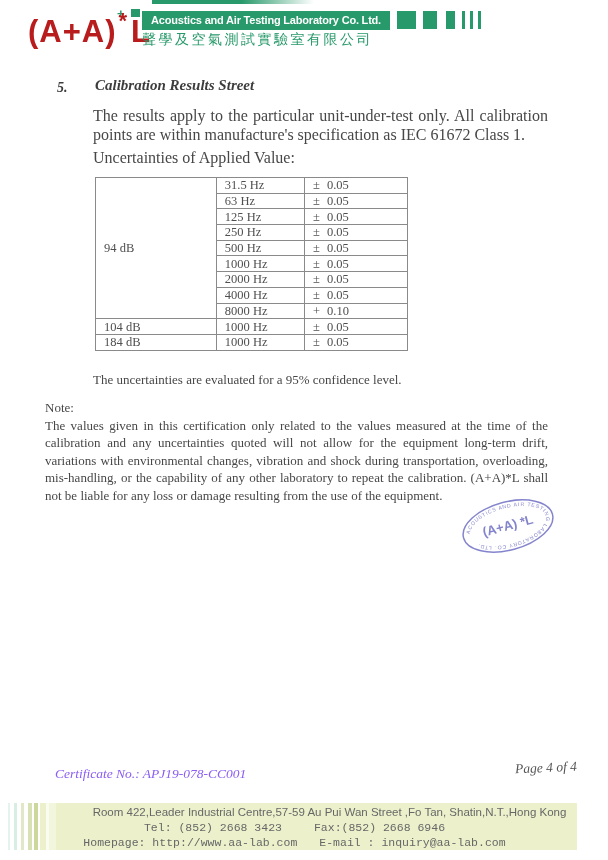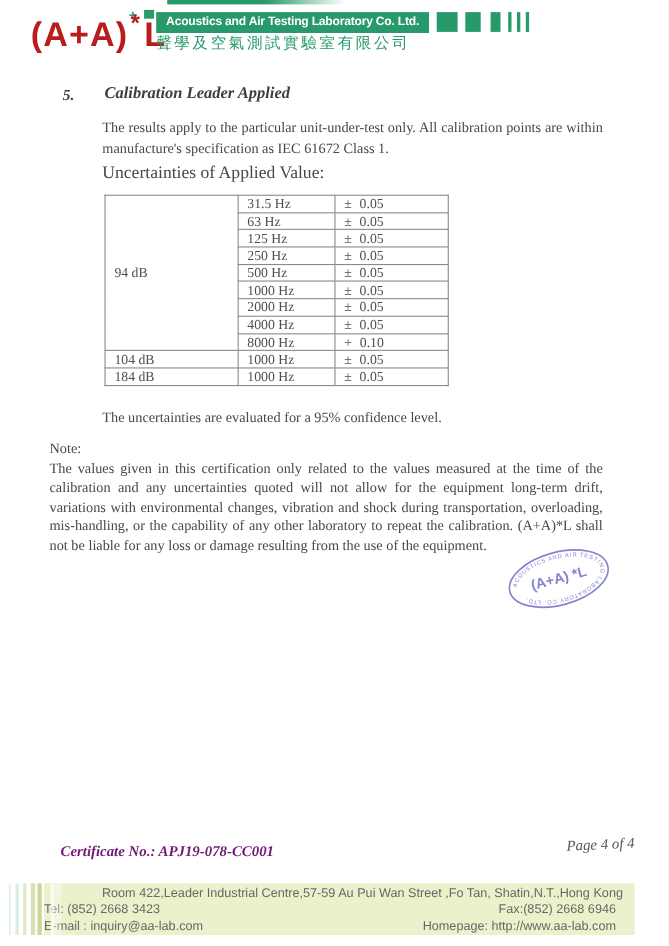--- a/index.html
+++ b/index.html
@@ -29,47 +29,47 @@
   .decor.b2{left:423px;width:14px;}
   .decor.b3{left:446px;width:9px;}
   .decor.l1{left:462px;width:3px;}
   .decor.l2{left:470px;width:3px;}
   .decor.l3{left:478px;width:3px;}
   
   .sec-row{position:absolute;left:57px;top:78px;font-weight:bold;font-style:italic;color:#3d3d3d;}
   .sec-num{font-size:14px;}
   .sec-title{position:absolute;left:38px;top:-1px;font-size:15px;white-space:nowrap;}
   .body-par{position:absolute;left:93px;top:106px;width:455px;
-    font-size:13px;line-height:19px;text-align:justify;}
+    font-size:16px;line-height:19px;text-align:justify;}
   .table-caption{position:absolute;left:93px;top:149px;font-size:16px;}
   
   table.unc{position:absolute;left:95px;top:177px;width:313px;
     border-collapse:collapse;font-size:12.5px;color:#4f4f4f;
     border:1.5px solid #7d7d7d;}
   table.unc td{border:1px solid #8a8a8a;padding:0 16px 0 8px;height:14.7px;
     line-height:14px;vertical-align:middle;}
   td.col-level{width:130px;vertical-align:top;padding-top:1px;}
   td.col-freq{width:80px;}
   td.col-unc{width:103px;word-spacing:4px;}
   .confidence{position:absolute;left:93px;top:372px;font-size:13px;}
   
   .note-label{position:absolute;left:45px;top:400px;font-size:13px;}
   .note-body{position:absolute;left:45px;top:417px;width:503px;
     font-size:13px;line-height:17.4px;text-align:justify;}
   
   .stamp{position:absolute;left:446px;top:486px;}
   
-  .cert-line{position:absolute;left:55px;top:766px;font-style:italic;font-size:13.5px;color:#701a75;font-weight:bold;}
+  .cert-line{position:absolute;left:55px;top:766px;font-style:italic;font-size:13.5px;color:#8b5cf6;}
   .page-label{position:absolute;right:31px;top:760px;font-style:italic;font-size:13.5px;
     color:#555;transform:rotate(-2.5deg);}
   .footer-bar{position:absolute;left:40px;top:803px;width:537px;height:47px;
     background:#ecf1cb;font-family:"Liberation Sans",sans-serif;
     font-size:11.5px;line-height:15px;color:#676767;padding-top:2px;box-sizing:border-box;}
   .footer-line1{text-align:center;padding-left:42px;white-space:nowrap;}
-  .footer-line2,.footer-line3{display:flex;justify-content:space-between;padding-right:17px;white-space:nowrap;}
+  .footer-line2,.footer-line3{display:flex;justify-content:center;padding-right:28px;white-space:nowrap;font-family:Liberation Mono, monospace;}
   .footer-line2{gap:32px;}
   .footer-line3{gap:22px;}
   .stripe{position:absolute;top:803px;height:47px;}
   .s1{left:8px;width:2px;background:rgba(39,153,106,0.12);}
   .s2{left:14px;width:3px;background:rgba(39,153,106,0.18);}
   .s3{left:21px;width:3px;background:rgba(190,205,130,0.45);}
   .s4{left:28px;width:4px;background:rgba(190,205,130,0.6);}
   .s5{left:34px;width:4px;background:rgba(190,205,130,0.8);}
   .s6{left:46px;width:3px;background:rgba(255,255,255,0.75);}
   .s7{left:49px;width:7px;background:rgba(255,255,255,0.35);}
@@ -92,21 +92,21 @@
 
   <div class="decor b1"></div>
   <div class="decor b2"></div>
   <div class="decor b3"></div>
   <div class="decor l1"></div>
   <div class="decor l2"></div>
   <div class="decor l3"></div>
 
   <div class="sec-row">
     <span class="sec-num">5.</span>
-    <span class="sec-title">Calibration Leader Applied</span>
+    <span class="sec-title">Calibration Results Street</span>
   </div>
 
   <div class="body-par">The results apply to the particular unit-under-test only. All calibration points are within manufacture's specification as IEC 61672 Class 1.</div>
   <div class="table-caption">Uncertainties of Applied Value:</div>
 
   <table class="unc">
     <tbody>
         <tr>
           <td class="col-level" rowspan="9">94 dB</td>
           <td class="col-freq">31.5 Hz</td>
@@ -182,21 +182,21 @@
   <div class="stripe s4"></div>
   <div class="stripe s5"></div>
 
   <div class="footer-bar">
     <div class="footer-line1">Room 422,Leader Industrial Centre,57-59 Au Pui Wan Street ,Fo Tan, Shatin,N.T.,Hong Kong</div>
     <div class="footer-line2">
       <span>Tel:  (852) 2668 3423</span>
       <span>Fax:(852) 2668 6946</span>
     </div>
     <div class="footer-line3">
+      <span>Homepage: http://www.aa-lab.com</span>
       <span>E-mail : inquiry@aa-lab.com</span>
-      <span>Homepage: http://www.aa-lab.com</span>
     </div>
   </div>
 
   <div class="stripe s6"></div>
   <div class="stripe s7"></div>
 
 </div>
 
 </body></html>

